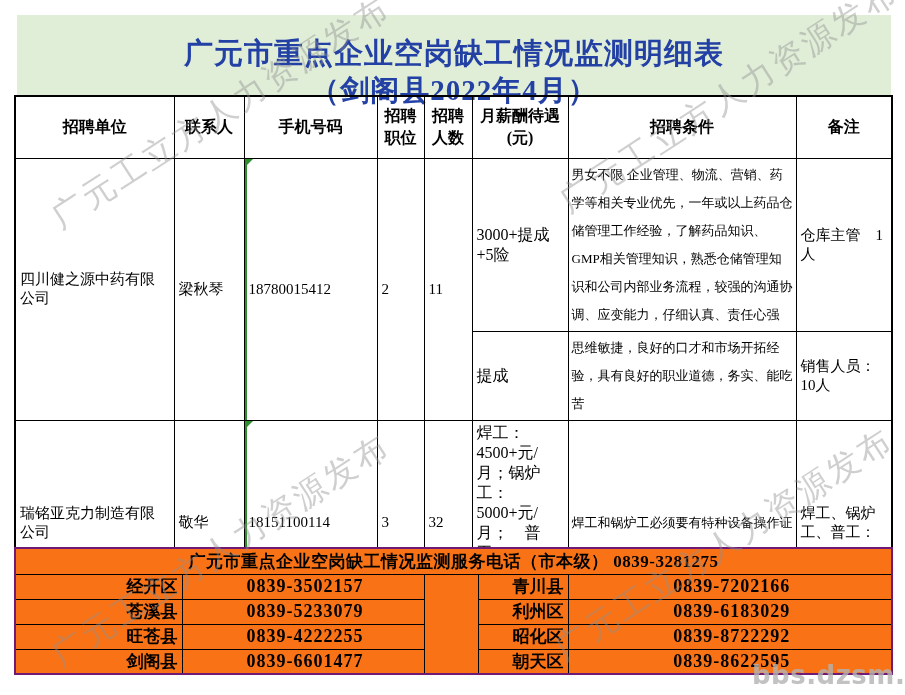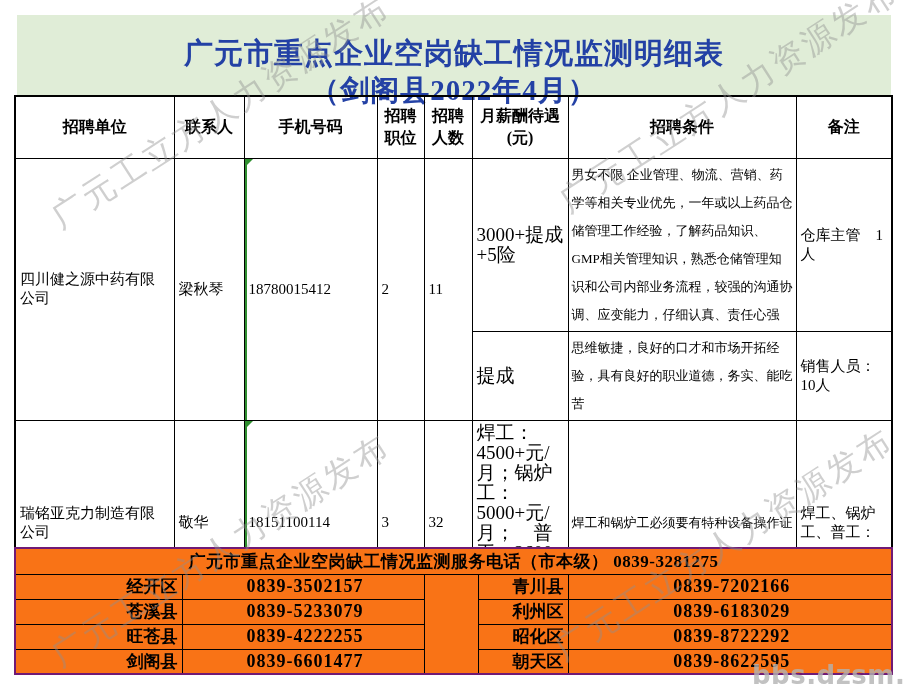--- a/index.html
+++ b/index.html
@@ -30,21 +30,21 @@
   .main-table { border:2px solid #000;padding-left:7px; }
   .main-table th {
     font-size:16px; font-weight:bold; text-align:center; line-height:22px;
   }
   .main-table td { font-size:15px; text-align:left; line-height:19px; }
   tr.hdr   { height:62px; }
   tr.r1a   { height:140px; }
   tr.r1b   { height:70px; }
   tr.r2    { height:190px; }
   td.conditions { font-size:13px; line-height:28px; padding:2px 3px; }
-  td.salary     { font-size:19px; line-height:20px; }
+  td.salary     { font-size:16px; line-height:20px; }
   td.phone-cell { position:relative; box-shadow:inset 2px 0 0 #2F8F2F;margin-left:20px; }
   .tri {
     position:absolute; left:0; top:0; width:0; height:0;
     border-top:8px solid #2F8F2F; border-right:8px solid transparent;
   }
   
   .hotline-table {
     position:absolute; left:14px; top:547px; width:877px;
     border:2px solid #701a75; background:#f97316;
   }

